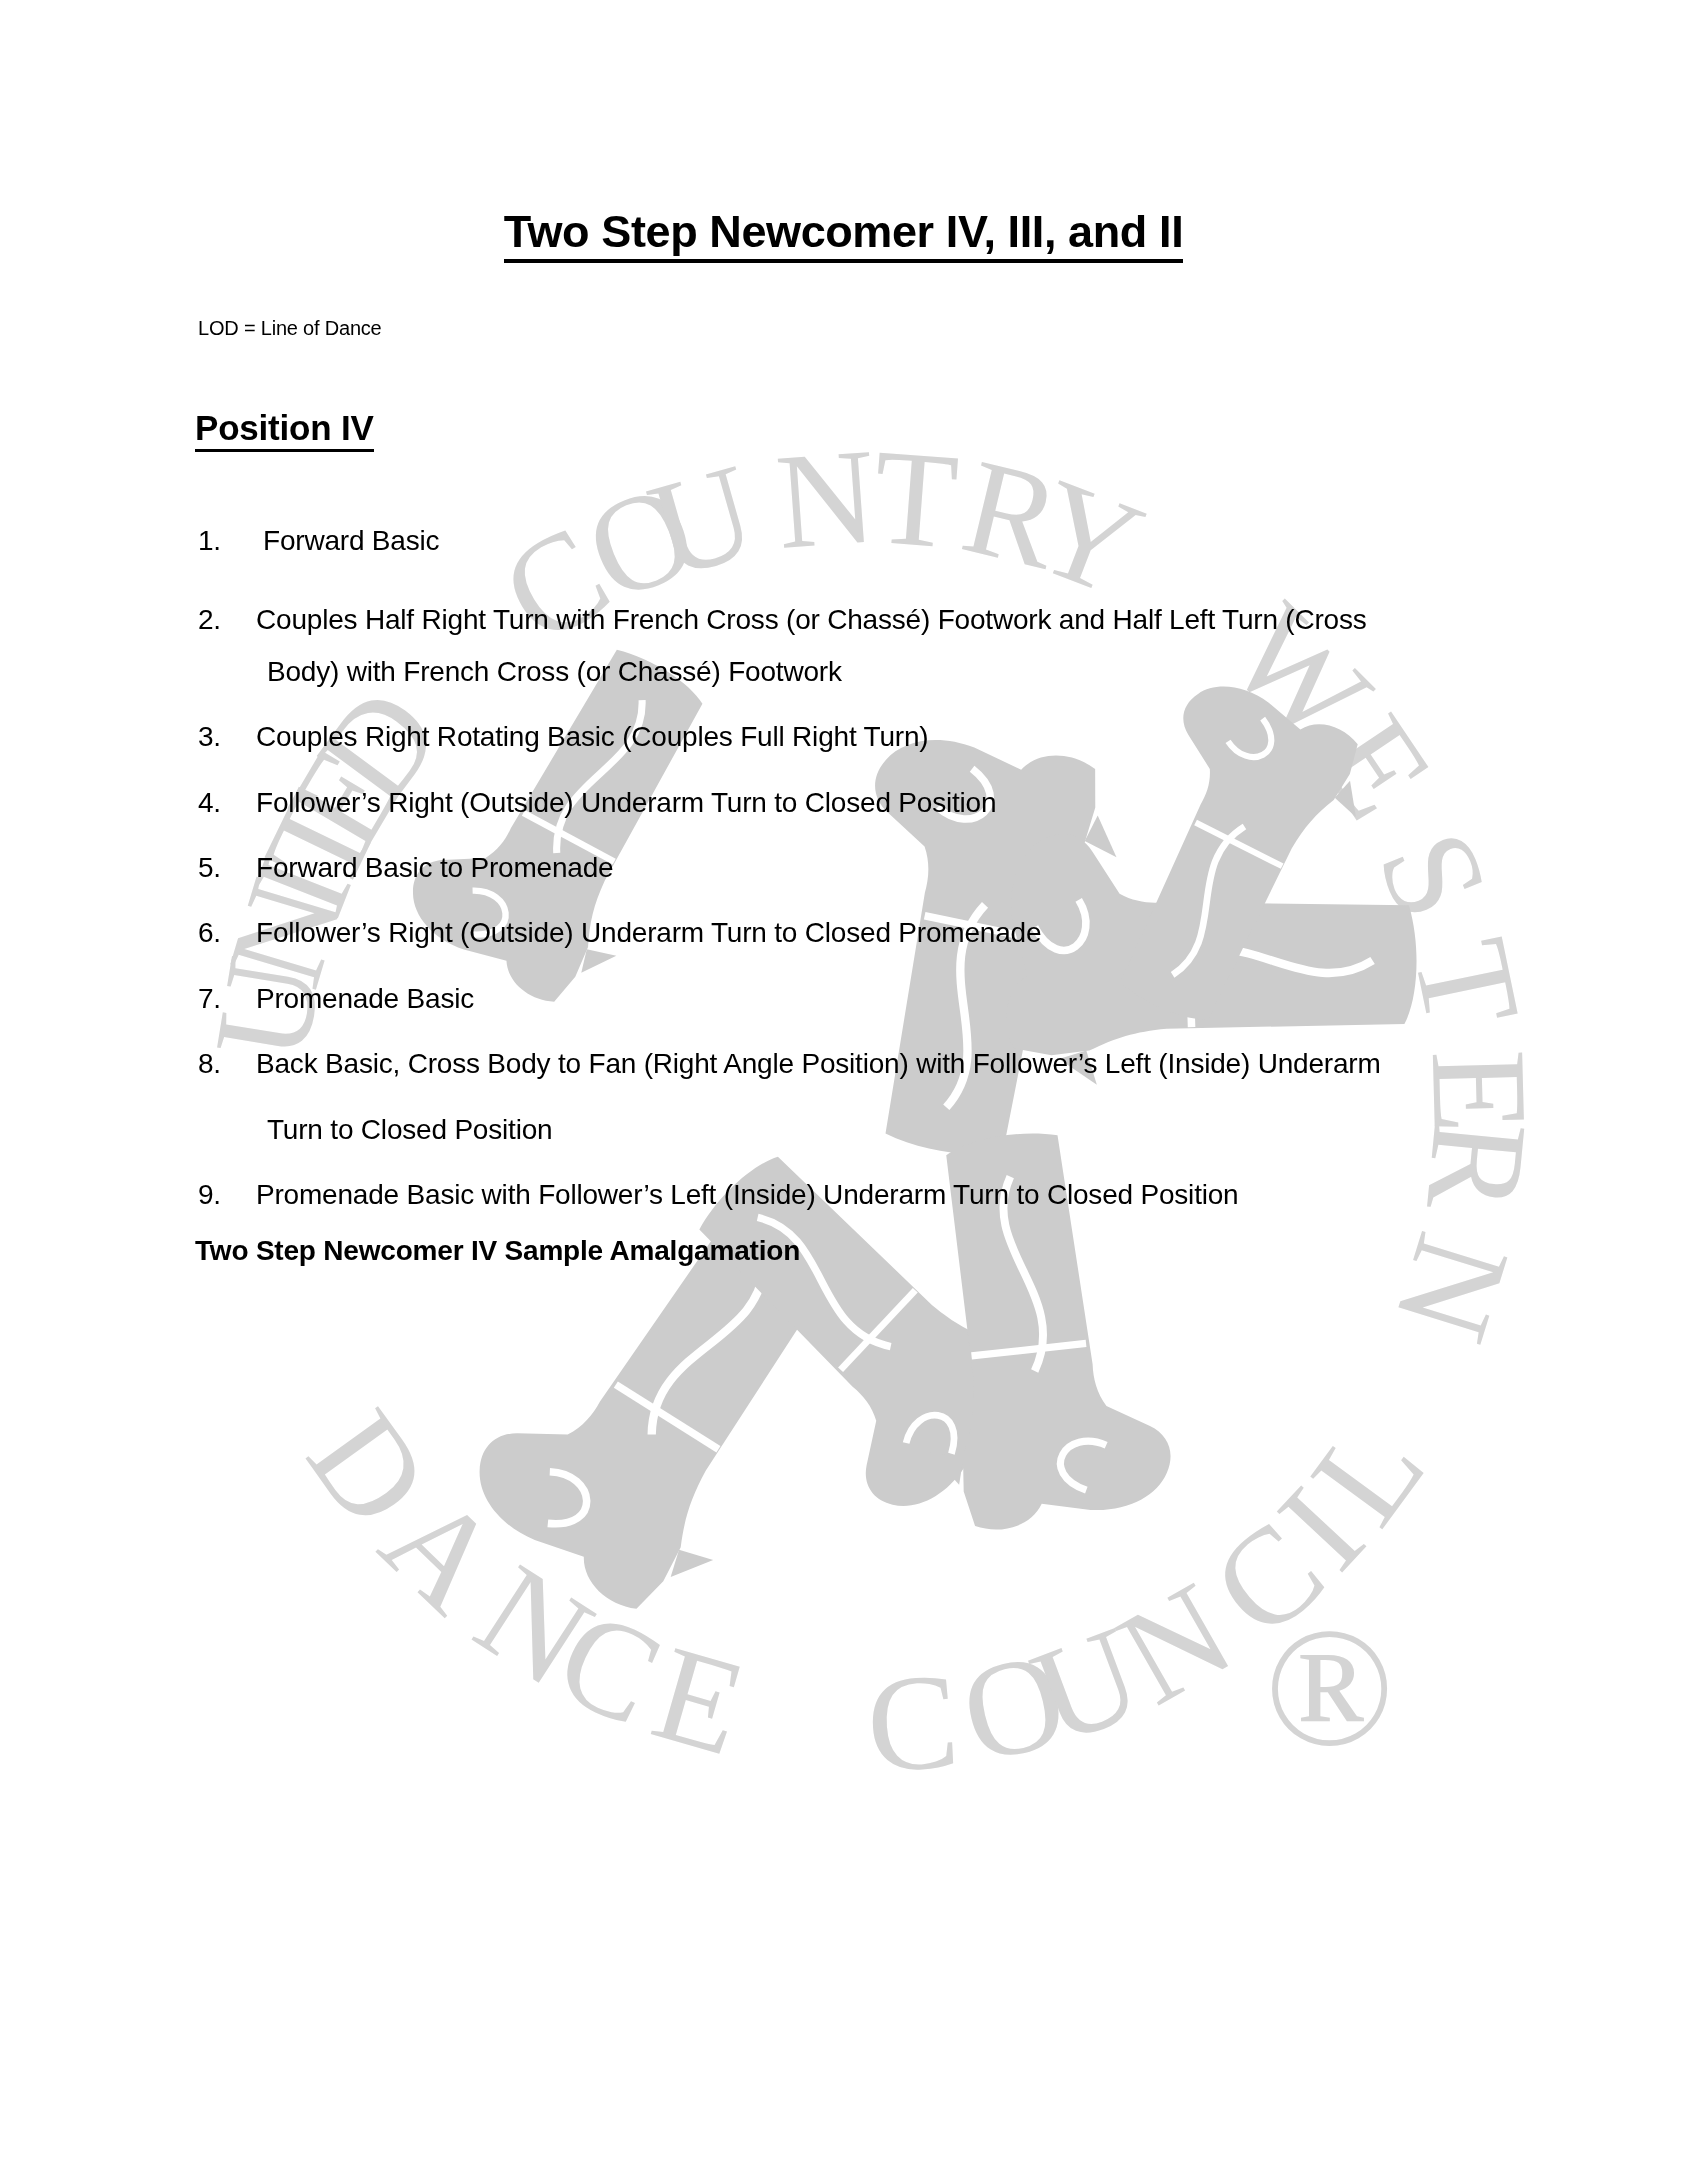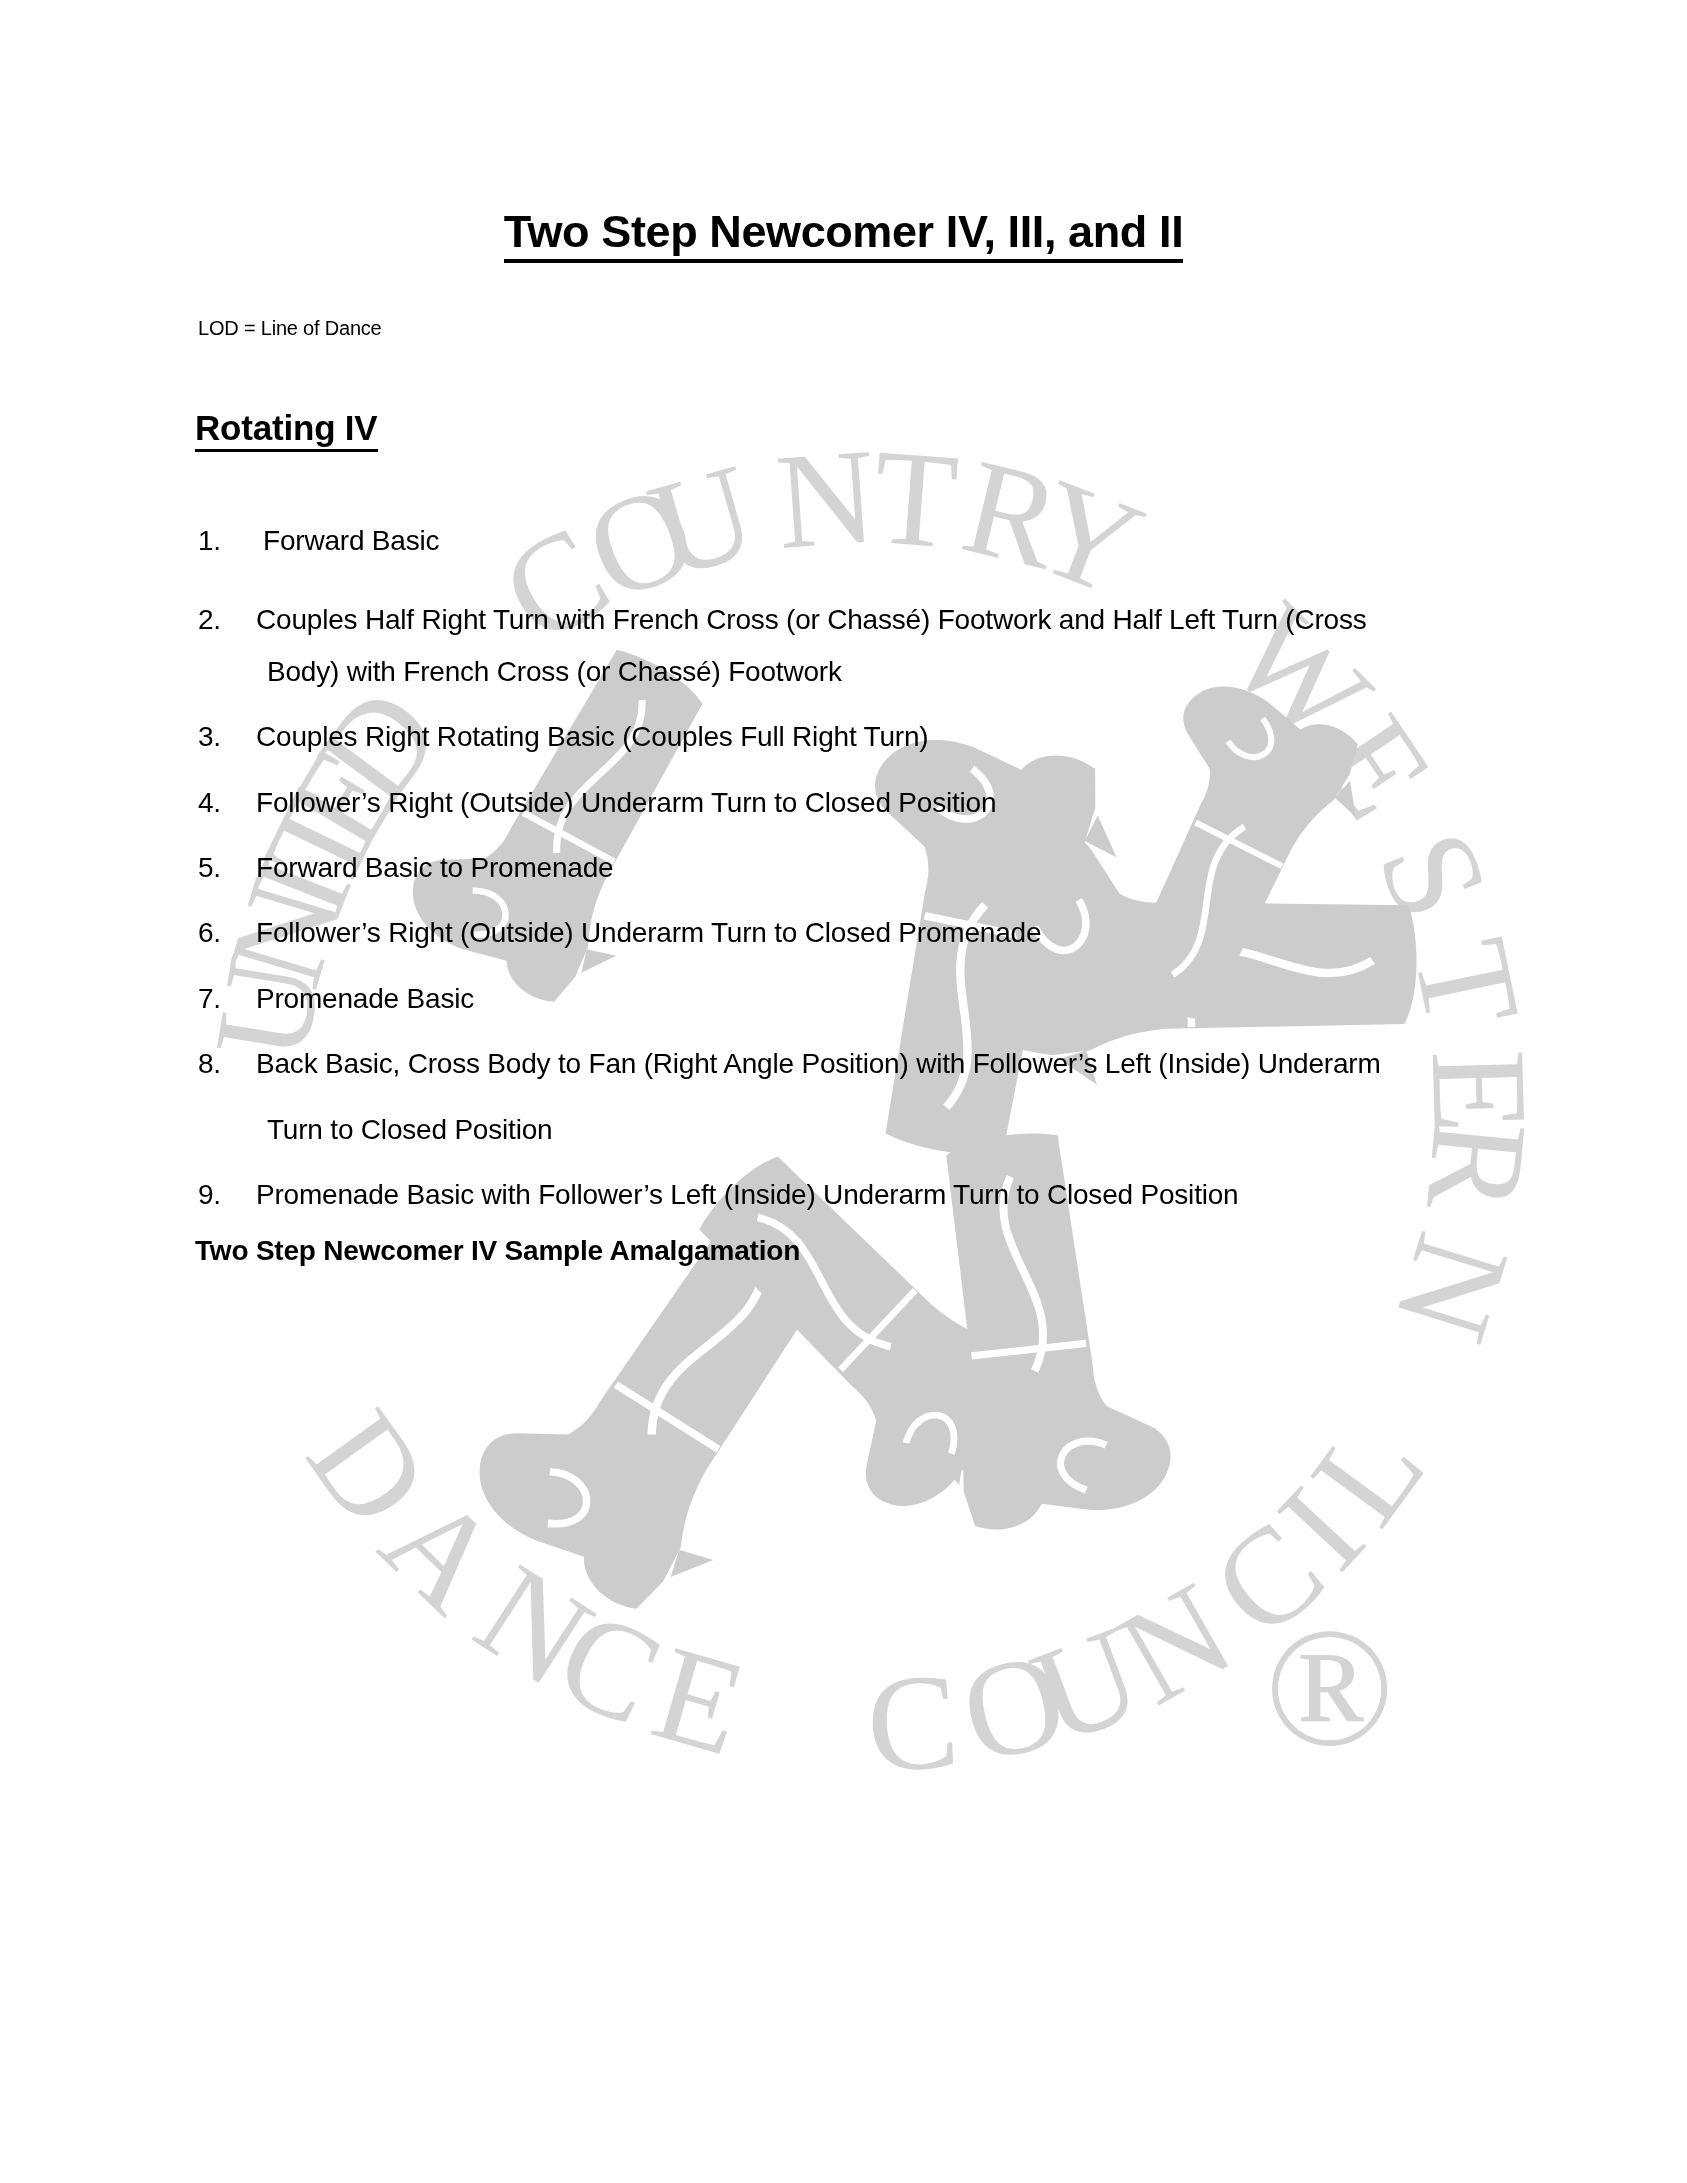--- a/index.html
+++ b/index.html
@@ -95,21 +95,21 @@
   </svg>
 
   <div class="content">
     <div class="doc-title">
       <span class="u">Two Step Newcomer IV, III, and II</span>
     </div>
 
     <div class="lod">LOD = Line of Dance</div>
 
     <div class="section-heading">
-      <span class="u">Rotating IV</span>
+      <span class="u">Position IV</span>
     </div>
 
     <div class="line" style="top:525px">
       <span class="num wide">1.</span><span>Forward Basic</span>
     </div>
 
     <div class="line" style="top:604px">
       <span class="num">2.</span><span>Couples Half Right Turn with French Cross (or Chassé) Footwork and Half Left Turn (Cross</span>
     </div>
     <div class="line cont" style="top:656px">Body) with French Cross (or Chassé) Footwork</div>

